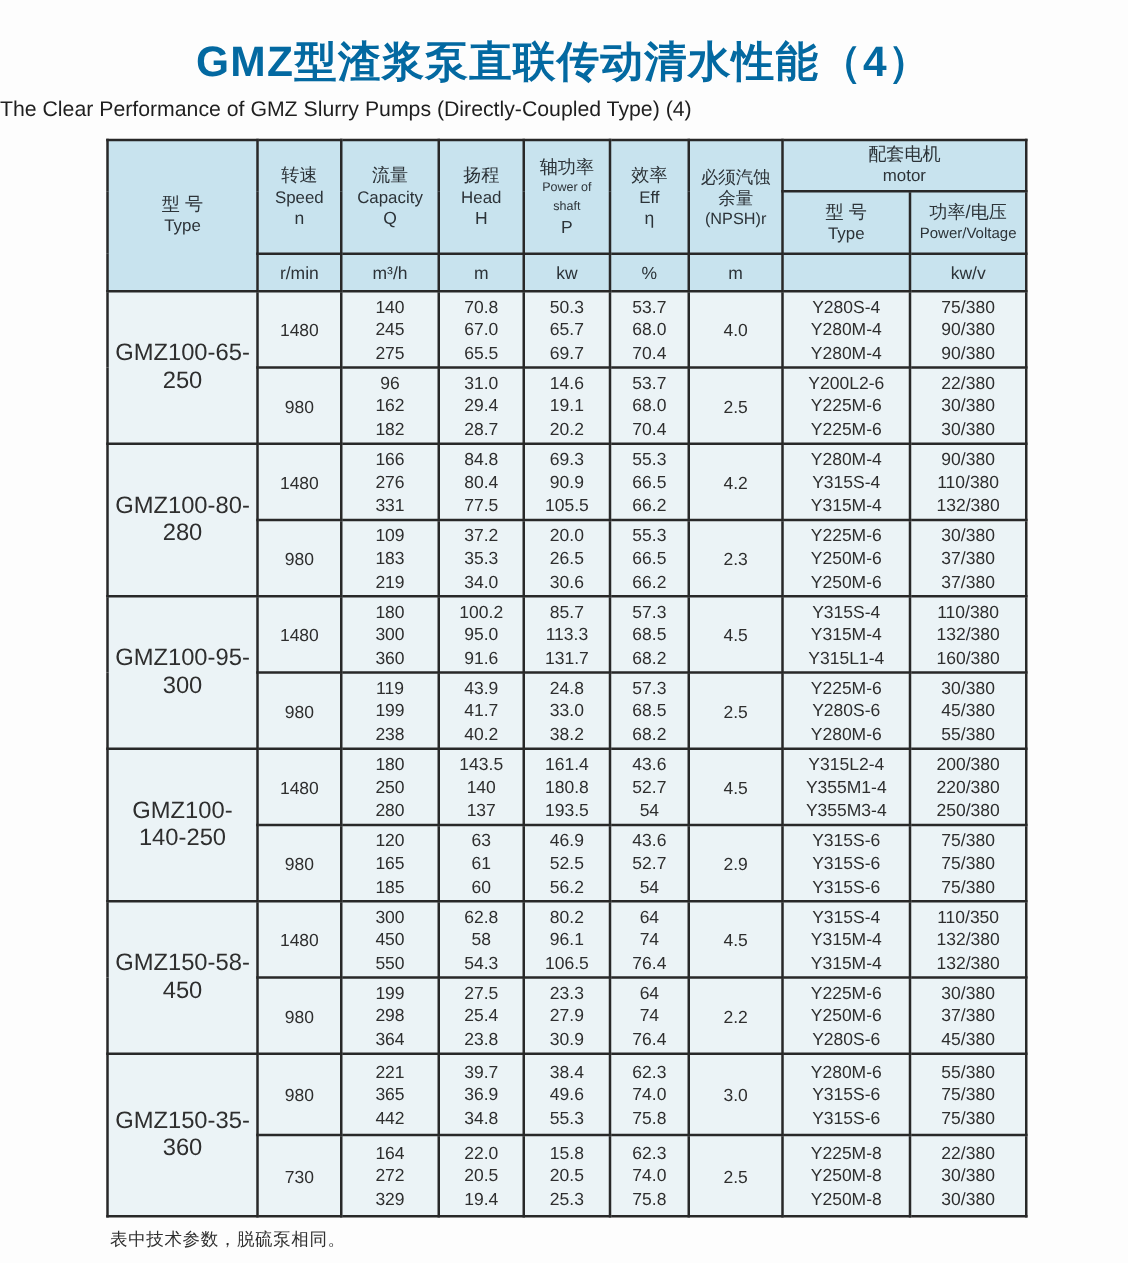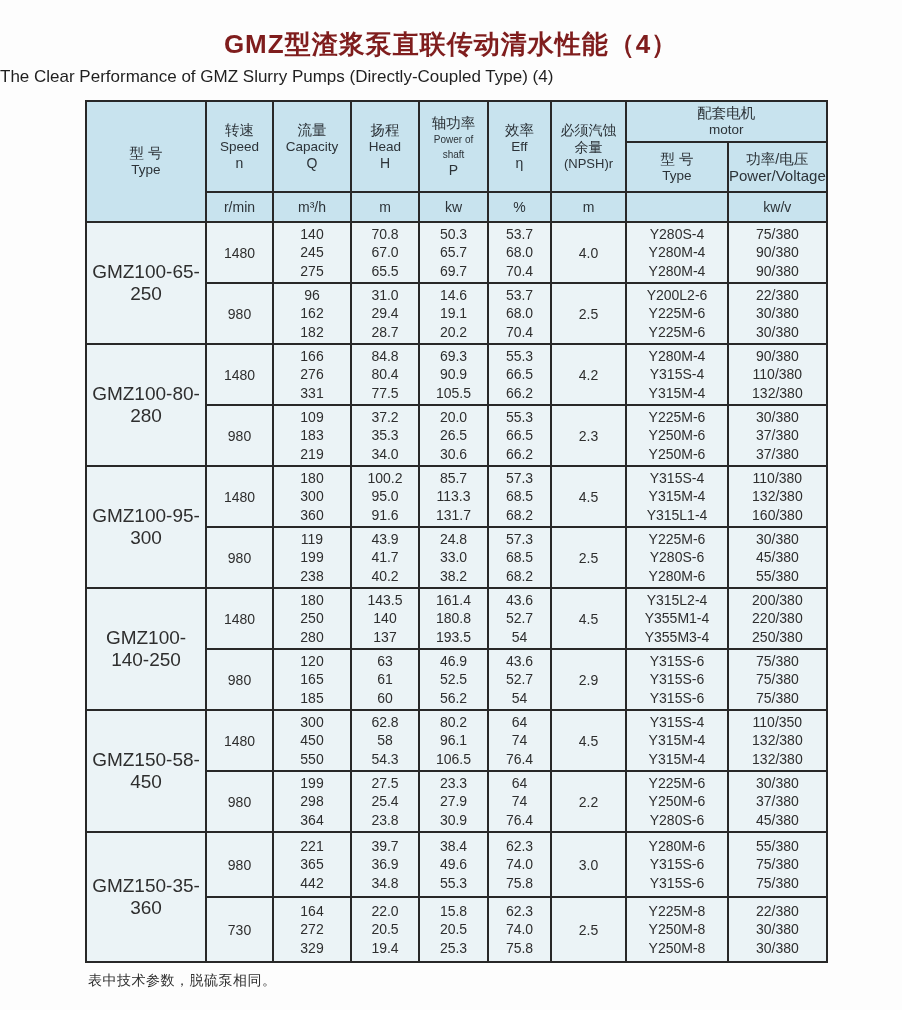--- a/index.html
+++ b/index.html
@@ -8,23 +8,23 @@
     background:#fdfdfd;
     font-family:"Liberation Sans", sans-serif;
     color:#2e2e2e;
     position:relative;
     overflow:hidden;
   }
   .page { width:902px; height:1010px; position:relative; }
   .title-cn {
     padding-top:27px;
     text-align:center;
-    font-size:26px;
+    font-size:34px;
     font-weight:bold;
-    color:#7f1d1d;
+    color:#0369a1;
     letter-spacing:1px;
   }
   .title-en {
     text-align:left;
     font-size:17px;
     color:#1f1f1f;
     margin-top:5px;
   }
   table.spec {
     border-collapse:collapse;
@@ -38,21 +38,21 @@
     vertical-align:middle;
     font-weight:normal;
   }
   thead th { background:#c8e3ee; color:#2c3338; }
   tbody td { background:#ebf3f6; }
   .hdr-cn { font-size:14.5px; line-height:17px; }
   .hdr-en { font-size:13.5px; line-height:16px; }
   .hdr-sym { font-size:14px; line-height:16px; }
   .npsh-cn { font-size:14px; line-height:17px; padding:0 6px; word-break:break-all;text-align:center; }
   .npsh-en { font-size:13px; line-height:16px; }
-  .pv-en { font-size:15px; line-height:15px; }
+  .pv-en { font-size:12px; line-height:15px; }
   .power-en { font-size:10px; line-height:15px; padding:0 4px; }
   .unit-row th { height:28px; font-size:14px; }
   .model-cell { font-size:19px; letter-spacing:0;margin-left:40px; }
   .val-cell { font-size:14px; }
   .val-line { line-height:18.5px; font-size:14px; }
   .single-val { font-size:14px; }
   tr.data-row { height:61px; }
   tr.data-row.tall { height:65px; }
   .footnote {
     margin:9px 0 0 88px;

